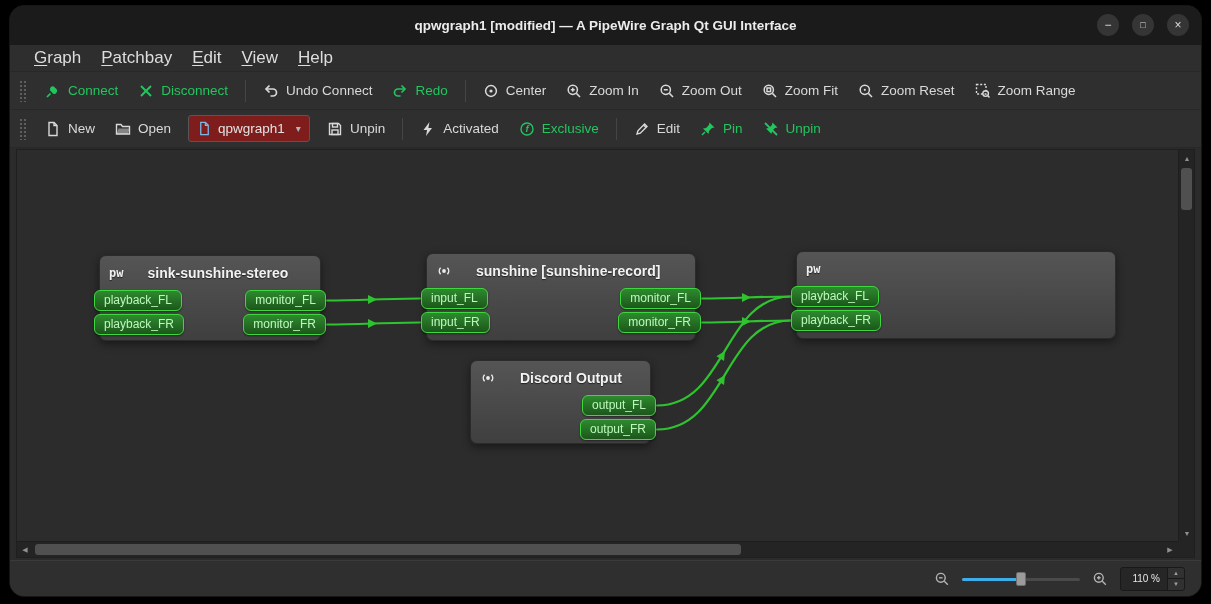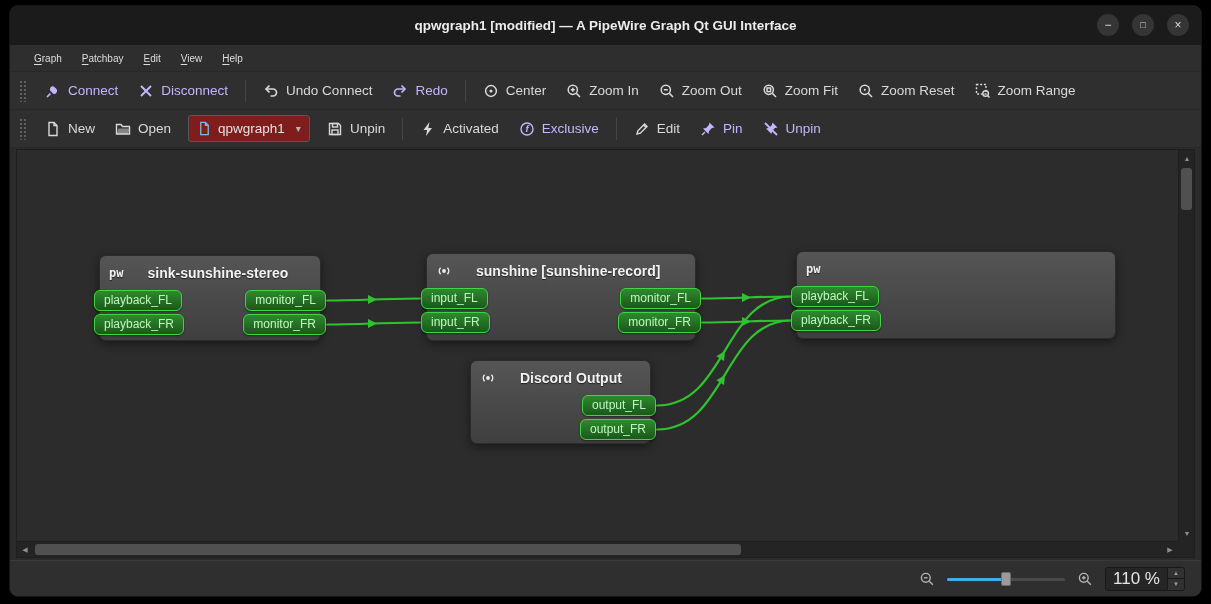--- a/index.html
+++ b/index.html
@@ -6,21 +6,21 @@
   html,body { width:1211px; height:604px; }
   body {
     background:#000;
     font-family:"Liberation Sans", sans-serif;
     position:relative;
     overflow:hidden;
     -webkit-font-smoothing:antialiased;
   }
   .window {
     position:absolute; left:9px; top:5px; width:1193px; height:592px;
-    background:#2e2e2e; border:1px solid #161616; border-radius:9px;
+    background:#2e2e2e; border:1px solid #161616; border-radius:15px;
     overflow:hidden; display:flex; flex-direction:column;text-align:center;
   }
   
   .titlebar {
     height:39px; background:#1b1b1b; position:relative;
     display:flex; align-items:center; justify-content:center; flex:none;
   }
   .titlebar .title { color:#ececec; font-size:13.5px; font-weight:bold; }
   .win-controls { position:absolute; right:12px; top:8px; display:flex; gap:13px; }
   .winbtn {
@@ -28,39 +28,39 @@
     color:#dcdcdc; display:flex; align-items:center; justify-content:center;
     font-size:12px; line-height:1; cursor:default;
   }
   .winbtn.max span { font-size:9px; }
   
   .menubar {
     height:27px; background:#2e2e2e; display:flex; align-items:center;
     padding-left:14px; flex:none; border-bottom:1px solid #282828;
   }
   .menu-item {
-    color:#dddddd; font-size:10px; padding:3px 10px; border-radius:3px;
+    color:#dddddd; font-size:17px; padding:3px 10px; border-radius:3px;
   }
   .menu-item .key { text-decoration:underline; text-underline-offset:2px; }
   
   .toolbar {
     height:38px; background:#2f2f2f; display:flex; align-items:center;
     padding:0 6px; flex:none; border-bottom:1px solid #282828; gap:2px;
   }
   .tb-handle {
     width:8px; height:22px; margin:0 7px 0 3px; flex:none;
     background-image:radial-gradient(circle, #5e5e5e 1px, transparent 1.3px);
     background-size:4px 4px;
   }
   .tb-sep { width:1px; height:22px; background:#454545; margin:0 6px; flex:none; }
   .tb-btn {
     display:flex; align-items:center; gap:7px; height:28px; padding:0 9px;
     color:#d9d9d9; font-size:13.5px; border-radius:3px; white-space:nowrap;
   }
-  .tb-btn.disabled { color:#c4b5fd; }
+  .tb-btn.disabled { color:#22c55e; }
   .tb-btn svg { flex:none; }
   .combo {
     display:flex; align-items:center; gap:6px; height:27px; padding:0 8px;
     margin:0 6px; background:#7f1d1d; border:1px solid #565656; border-radius:3px;
     color:#e2e2e2; font-size:13.5px;
   }
   .combo .arrow { color:#b5b5b5; font-size:10px; margin-left:5px; }
   
   .central { flex:1; background:#2b2b2b; padding:1px 6px 2px; min-height:0; }
   .view {
@@ -120,21 +120,21 @@
   
   .statusbar {
     height:36px; background:#2f2f2f; border-top:1px solid #3a3a3a; flex:none;
     display:flex; align-items:center; justify-content:flex-end; padding:0 16px; gap:12px;
   }
   .zslider { position:relative; width:118px; height:14px; }
   .zslider .track { position:absolute; left:0; right:0; top:6px; height:3px; background:#4a4a4a; border-radius:2px; }
   .zslider .fill  { position:absolute; left:0; width:50%; top:6px; height:3px; background:#3daee9; border-radius:2px; }
   .zslider .handle{ position:absolute; left:calc(50% - 5px); top:0; width:10px; height:14px; background:#9b9b9b; border-radius:2px; border:1px solid #6e6e6e; }
   .spinbox { display:flex; align-items:stretch; height:24px; background:#262626; border:1px solid #191919; border-radius:3px; overflow:hidden; }
-  .spin-val { display:flex; align-items:center; justify-content:flex-end; min-width:46px; padding:0 7px; color:#e6e6e6; font-size:17px; }
+  .spin-val { display:flex; align-items:center; justify-content:flex-end; min-width:46px; padding:0 7px; color:#e6e6e6; font-size:10px; }
   .spin-btns { width:17px; border-left:1px solid #191919; display:flex; flex-direction:column; }
   .spin-btns > div { flex:1; background:#313131; color:#9d9d9d; font-size:6px; display:flex; align-items:center; justify-content:center; }
   .spin-btns > div:first-child { border-bottom:1px solid #191919; }
   .mag { color:#b3b3b3; display:flex; }
 </style>
 </head>
 <body>
 
 <div class="window">
 

